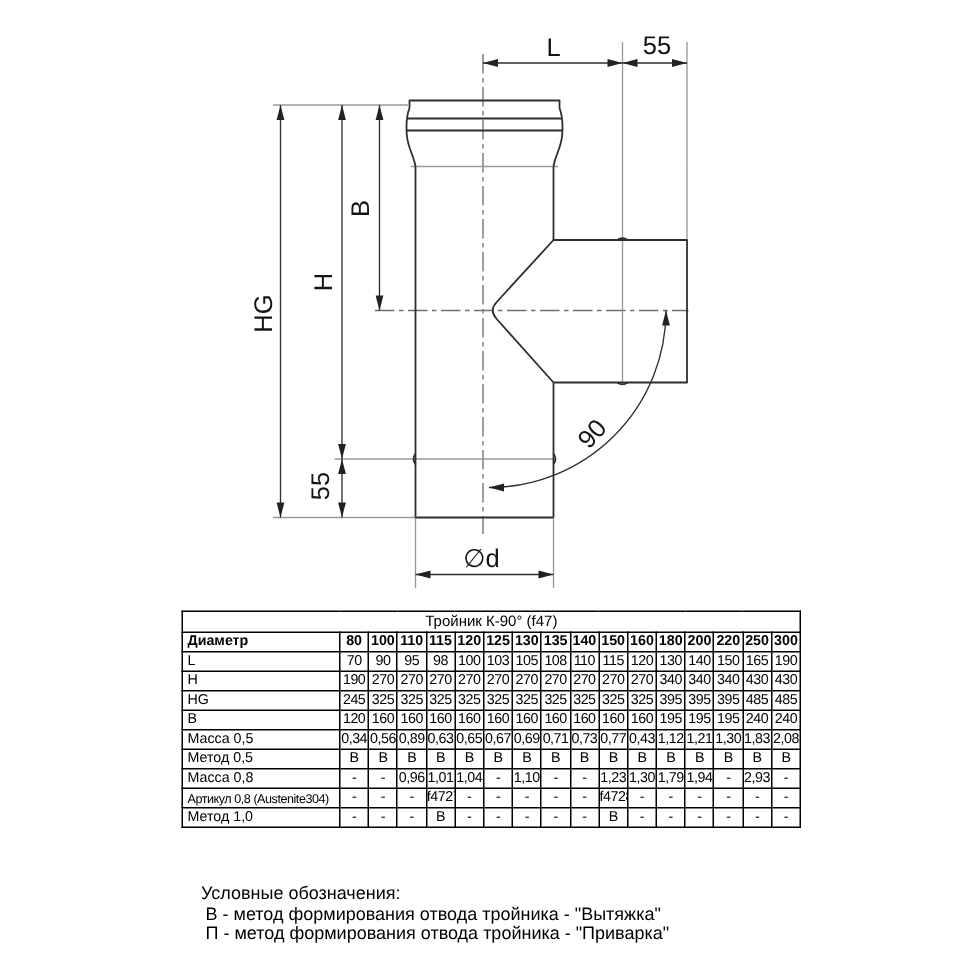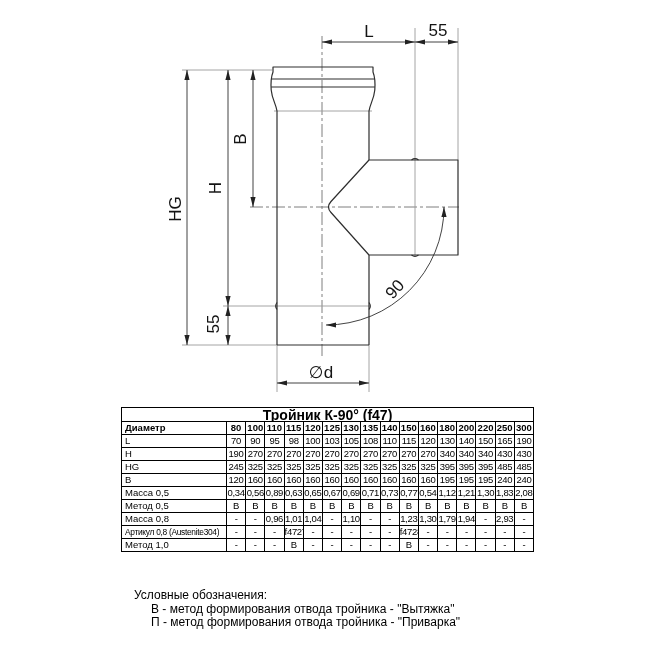--- a/index.html
+++ b/index.html
@@ -10,28 +10,28 @@
   .thin{fill:none;stroke:#9a9a9a;stroke-width:0.9;}
   .center{fill:none;stroke:#6f6f6f;stroke-width:0.9;stroke-dasharray:13 3 3 3;}
   .dim{fill:none;stroke:#2e2e2e;stroke-width:0.9;}
   .ah{fill:#222;stroke:none;}
   .dimtext{font-family:"Liberation Sans","DejaVu Sans",sans-serif;font-size:17px;fill:#141414;}
   
   #spec-table{position:absolute;left:121px;top:407px;width:412px;border-collapse:collapse;table-layout:fixed;
               font-size:9.5px;color:#000;}
   #spec-table td{border:1px solid #000;height:12px;padding:0;text-align:center;vertical-align:middle;
                  white-space:nowrap;overflow:hidden;line-height:12px;}
-  #spec-table .t-title td{font-weight:bold;font-size:14px;height:13px;}
+  #spec-table .t-title td{font-weight:normal;font-size:10px;height:13px;}
   #spec-table .t-head td{font-weight:bold;margin-top:16px;}
   #spec-table td.lbl{text-align:left;padding-left:3px;}
   #spec-table td.sm{font-size:8.4px;letter-spacing:-0.3px;}
   #spec-table td.num{letter-spacing:-0.3px;}
   
   #legend{position:absolute;left:134px;top:589px;font-size:12px;line-height:13.5px;color:#000;}
-  #legend .item{margin-left:17px;}
+  #legend .item{margin-left:3px;}
 </style>
 </head>
 <body>
 
 <svg id="drawing" viewBox="0 0 650 405" xmlns="http://www.w3.org/2000/svg">
 
   <path class="center" d="M 322,36 V 356"></path>
   <path class="center" d="M 250,207 H 459"></path>
 
   <path class="thin" d="M 415,28 V 255  M 458,28 V 160  M 182,70 H 272  M 182,345 H 277  M 223,306 H 369  M 277,345 V 392  M 369,345 V 392  M 274,111 H 372"></path>
@@ -196,21 +196,21 @@
         <td class="num">0,34</td>
         <td class="num">0,56</td>
         <td class="num">0,89</td>
         <td class="num">0,63</td>
         <td class="num">0,65</td>
         <td class="num">0,67</td>
         <td class="num">0,69</td>
         <td class="num">0,71</td>
         <td class="num">0,73</td>
         <td class="num">0,77</td>
-        <td class="num">0,54</td>
+        <td class="num">0,43</td>
         <td class="num">1,12</td>
         <td class="num">1,21</td>
         <td class="num">1,30</td>
         <td class="num">1,83</td>
         <td class="num">2,08</td>
       </tr>
       <tr>
         <td class="lbl">Метод 0,5</td>
         <td class="num">В</td>
         <td class="num">В</td>

